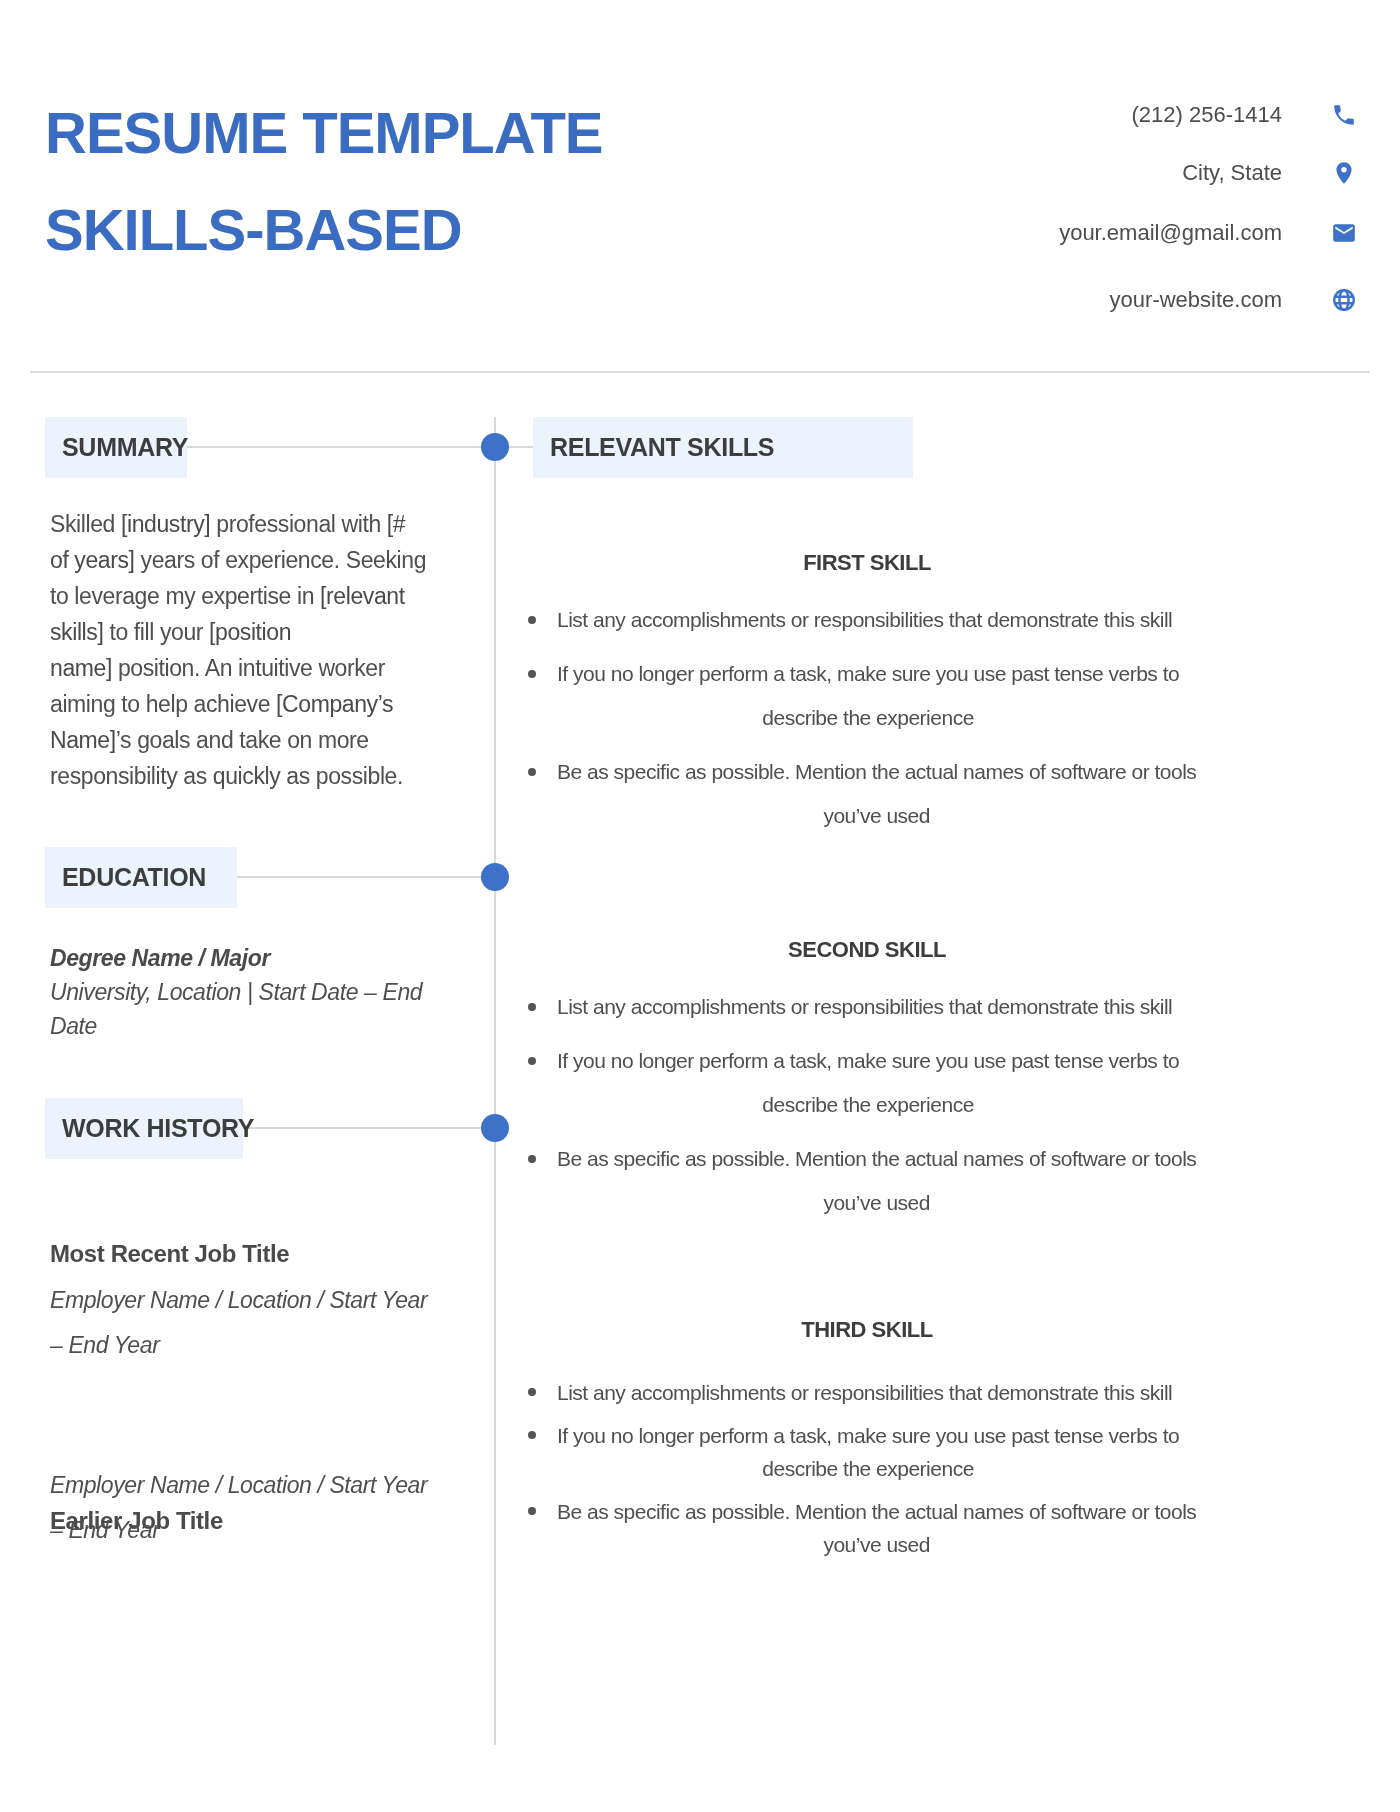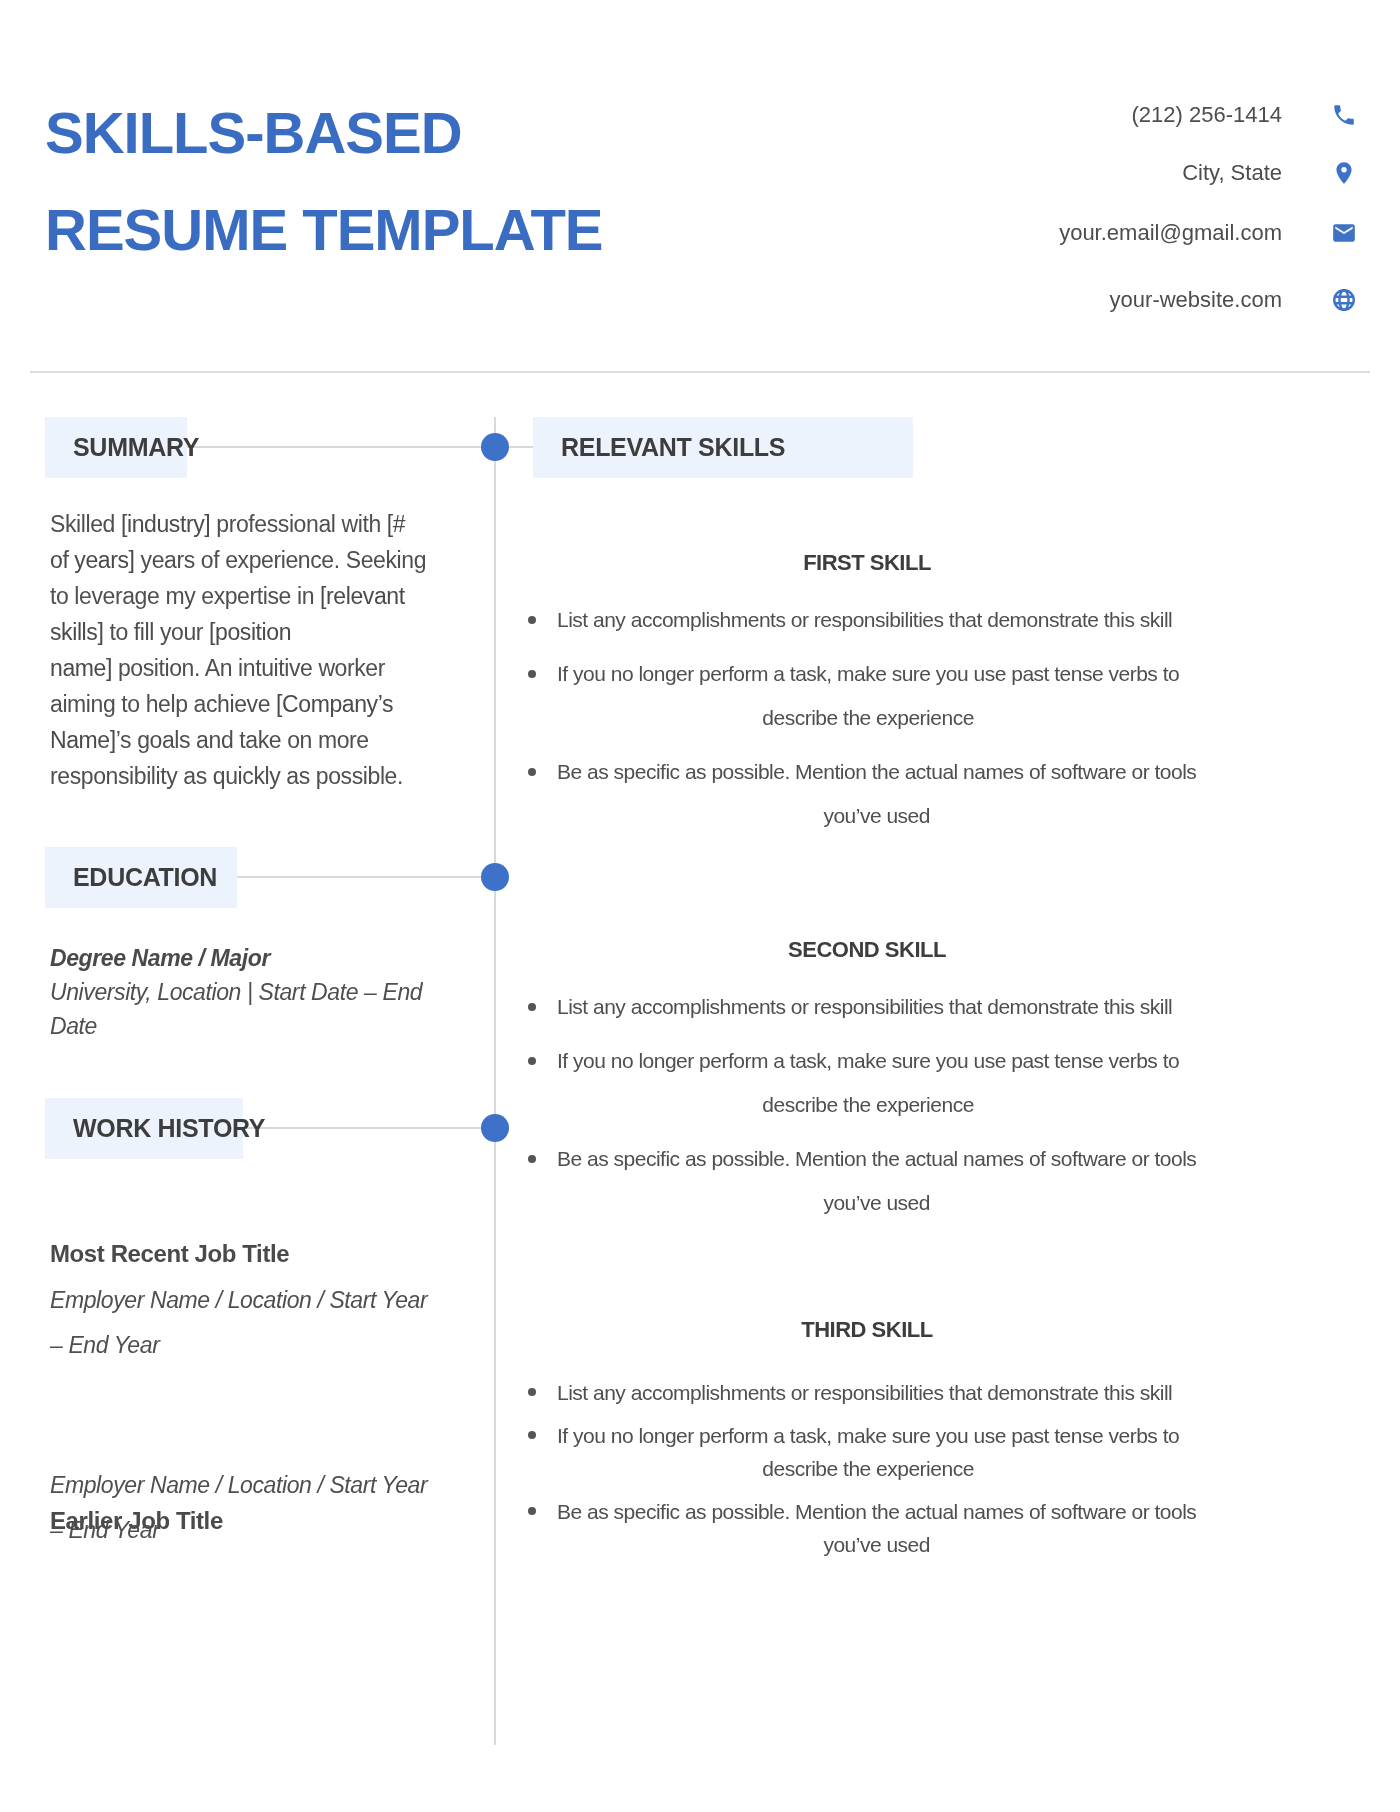--- a/index.html
+++ b/index.html
@@ -45,21 +45,21 @@
   
   .vline{position:absolute;left:494px;top:417px;width:2px;height:1328px;background:var(--line);}
   .connector{position:absolute;height:2px;background:var(--line);}
   .tdot{
     position:absolute;width:28px;height:28px;border-radius:50%;
     background:var(--accent-icon);
   }
   
   .secbox{
     position:absolute;height:61px;background:var(--accent-light);
-    display:flex;align-items:center;padding-left:28px;
+    display:flex;align-items:center;padding-left:17px;
     font-size:25px;font-weight:700;color:var(--heading);letter-spacing:-0.3px;
     white-space:nowrap;
   }
   
   .summary-body{
     position:absolute;left:50px;top:506px;width:420px;
     font-size:23px;line-height:36px;letter-spacing:-0.4px;color:var(--body);
   }
   .summary-body strong{font-weight:400;color:#4a4a4a;text-align:right;}
   .edu-degree{
@@ -101,22 +101,22 @@
     font-size:21px;line-height:44px;letter-spacing:-0.5px;color:var(--body);
   }
   .skill.tight .bullet .btxt{line-height:33px;}
 </style>
 </head>
 <body>
 
 <div class="page">
 
   <h1 class="title">
+    <span class="tline">RESUME TEMPLATE</span>
     <span class="tline">SKILLS-BASED</span>
-    <span class="tline">RESUME TEMPLATE</span>
   </h1>
 
   <div class="contact-row" style="top:98px;">
     <span class="ctext">(212) 256-1414</span>
     <span class="cicon">
       <svg viewBox="0 0 24 24" width="26" height="26">
           <path fill="currentColor" d="M6.62 10.79c1.44 2.83 3.76 5.14 6.59 6.59l2.2-2.2c.27-.27.67-.36 1.02-.24 1.12.37 2.33.57 3.57.57.55 0 1 .45 1 1V20c0 .55-.45 1-1 1-9.39 0-17-7.61-17-17 0-.55.45-1 1-1h3.5c.55 0 1 .45 1 1 0 1.25.2 2.45.57 3.57.11.35.03.74-.25 1.02l-2.2 2.2z"></path>
         </svg>
     </span>
   </div>

